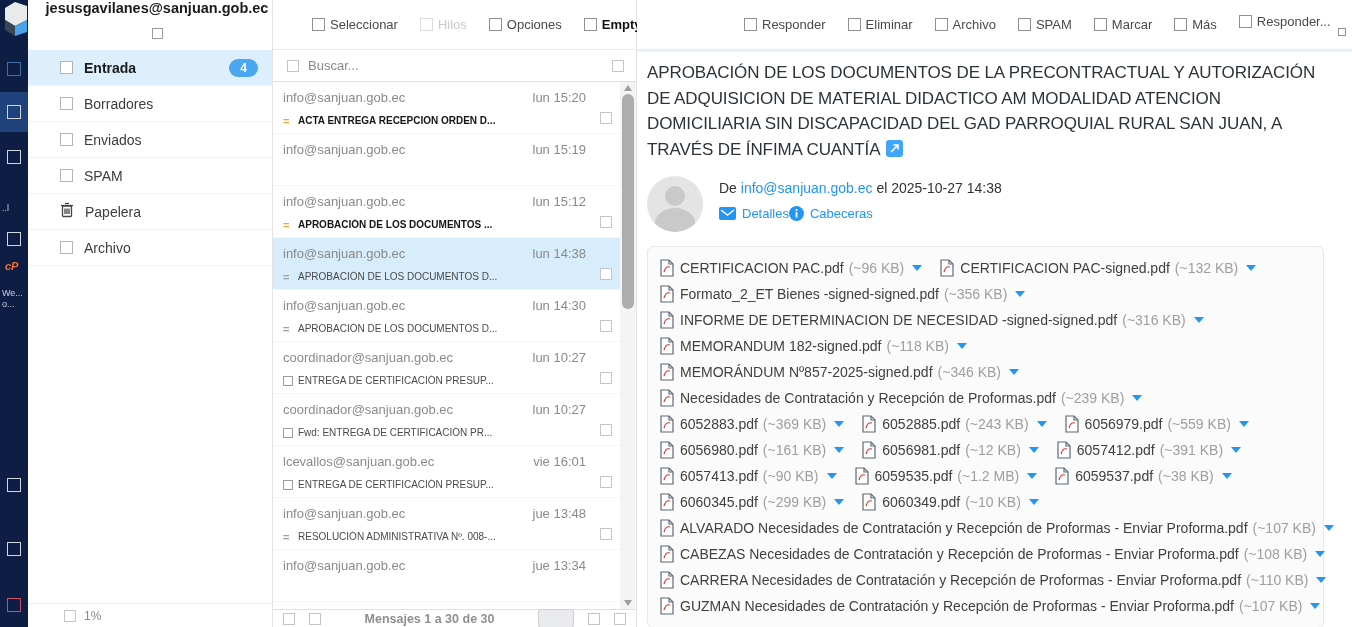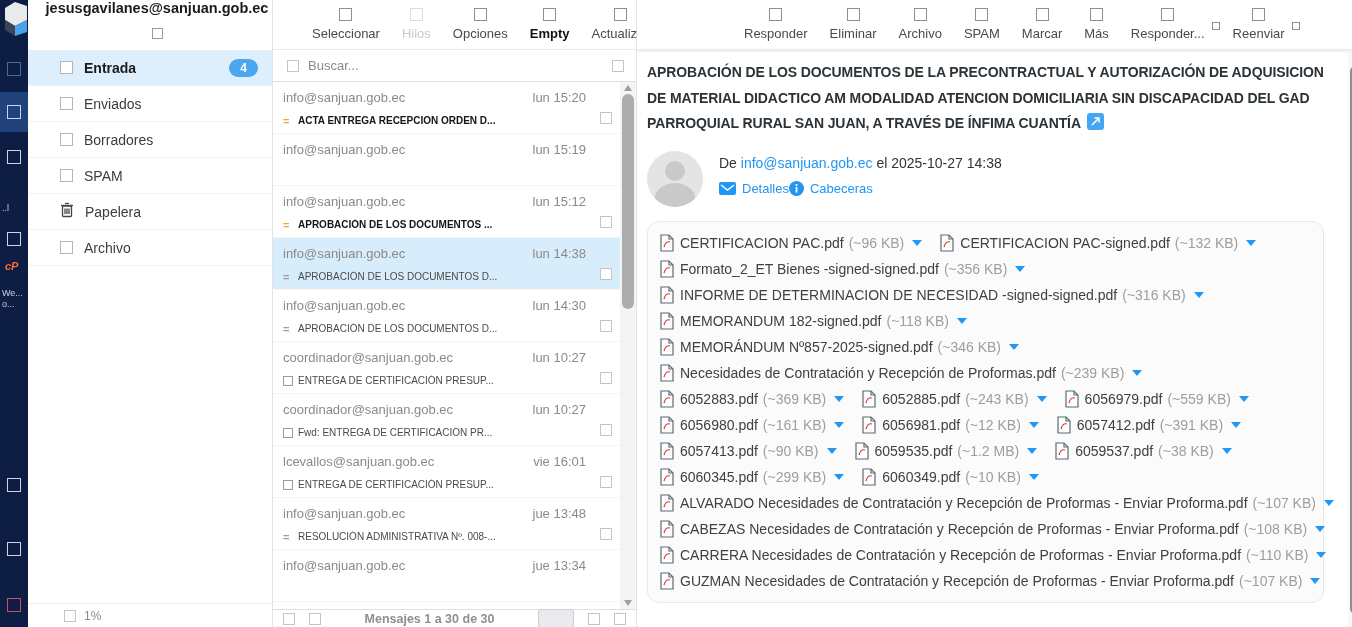--- a/index.html
+++ b/index.html
@@ -30,21 +30,21 @@
   .folder-row.is-selected .folder-label { font-weight:bold; color:#1a1a1a; }
   .sq13 { width:13px; height:13px; border:1px solid #b5b5b5; background:#fff; flex:0 0 13px; }
   .folder-row .trash-icon { display:none; }
   .folder-row.icon-trash .trash-icon { display:block; }
   .badge { margin-left:auto; margin-right:14px; background:#4aa6ee; color:#fff; font-size:12px; font-weight:bold; padding:2px 11px; border-radius:10px; }
   .quota { height:24px; border-top:1px solid #eee; display:flex; align-items:center; gap:8px; padding-left:36px; color:#8a8a8a; font-size:12px; }
   .sq12 { width:12px; height:12px; border:1px solid #c4c4c4; background:#fff; flex:0 0 12px; }
 
   
   .toolbar { height:50px; display:flex; align-items:center; border-bottom:1px solid #eaeaea; background:#fff; }
-  .tbtn { display:flex; flex-direction:column; align-items:center; gap:5px; font-size:13px; color:#4a4a4a;
+  .tbtn { display:flex; flex-direction:row; align-items:center; gap:5px; font-size:13px; color:#4a4a4a;
     background:none; border:none; padding:0 11px; font-family:inherit; cursor:pointer; white-space:nowrap; }
   .tbtn .sq13 { border-color:#8f8f8f; }
   .tbtn.state-disabled { color:#c9c9c9; }
   .tbtn.state-disabled .sq13 { border-color:#dcdcdc; }
   .tbtn.state-bold { font-weight:bold; color:#111; }
   .caret-sq { width:8px; height:8px; border:1px solid #8f8f8f; margin:14px 2px 0 -4px; display:none; }
   .tbtn-wrap { display:flex; align-items:flex-start; }
   .tbtn-wrap.has-caret .caret-sq { display:block; }
 
   
@@ -72,32 +72,32 @@
   .arrow-up { position:absolute; top:3px; left:4px; width:0; height:0; border-left:4px solid transparent; border-right:4px solid transparent; border-bottom:6px solid #9e9e9e; }
   .arrow-dn { position:absolute; bottom:3px; left:4px; width:0; height:0; border-left:4px solid transparent; border-right:4px solid transparent; border-top:6px solid #9e9e9e; }
   .listfoot { height:18px; border-top:1px solid #e0e0e0; display:flex; align-items:center; padding:0 10px; gap:14px; }
   .listfoot .count { flex:1; text-align:center; color:#8f8f8f; font-size:12.5px; font-weight:bold; }
   .pagebox { width:36px; height:19px; background:#e8eaed; border:1px solid #cfcfcf; border-radius:3px; cursor:pointer; }
 
   
   .mailcol { flex:1; display:flex; flex-direction:column; background:#fff; position:relative; }
   .mail-toolbar { padding-left:96px; box-shadow:0 2px 0 #e9f3fc; }
   .mail-body { flex:1; position:relative; padding:10px 26px 0 10px; overflow:hidden; }
-  .subject-line { width:690px; font-size:14px; line-height:25.5px; font-weight:bold; color:#2b3338; letter-spacing:-0.1px; }
+  .subject-line { width:690px; font-size:17px; line-height:25.5px; font-weight:normal; color:#2b3338; letter-spacing:-0.1px; }
   .extlink { display:inline-block; width:17px; height:17px; background:#42a5f5; border-radius:3px; vertical-align:-2px; margin-left:6px; position:relative; cursor:pointer; }
   .extlink svg { position:absolute; left:3px; top:3px; }
   .fromblock { display:flex; margin-top:14px; gap:16px; align-items:flex-start; }
   .avatar { width:56px; height:56px; border-radius:50%; background:#e4e4e4; position:relative; overflow:hidden; flex:0 0 56px; }
   .avatar .head { position:absolute; left:18px; top:10px; width:20px; height:20px; border-radius:50%; background:#c9c9c9; }
   .avatar .bodyshape { position:absolute; left:8px; top:32px; width:40px; height:30px; border-radius:50% 50% 0 0; background:#c9c9c9; }
   .fromline { font-size:14px; color:#333; margin-top:4px; }
   .fromline a { color:#2196f3; text-decoration:none; }
   .metalinks { display:flex; margin-top:10px; align-items:center; }
   .metalink { display:flex; gap:6px; align-items:center; color:#2196f3; font-size:13px; cursor:pointer; }
-  .attbox { margin-top:14px; width:677px; background:#fbfbfb; border:1px solid #e8e8e8; border-radius:12px; padding:8px 24px 8px 12px; }
+  .attbox { margin-top:14px; width:677px; background:#fbfbfb; border:1px solid #e8e8e8; border-radius:6px; padding:8px 24px 8px 12px; }
   .att-list { display:flex; flex-wrap:wrap; width:641px; }
   .att-wrap { display:contents; }
   .flex-break { flex-basis:100%; height:0; }
   .att-item { display:flex; align-items:center; margin:4px 18px 4px 0; font-size:14px; color:#404040; cursor:pointer; }
   .att-item svg { margin-right:6px; flex:0 0 14px; }
   .att-size { color:#9e9e9e; margin-left:5px; white-space:nowrap; }
   .att-name { white-space:nowrap; }
   .att-caret { margin-left:8px; width:0; height:0; border-left:5px solid transparent; border-right:5px solid transparent; border-top:6px solid #2196f3; cursor:pointer; }
   .mail-scroll { position:absolute; top:52px; right:0; bottom:0; width:15px; background:#f7f7f7; }
   .mail-scroll .thumb { position:absolute; left:2px; right:2px; top:14px; height:548px; border-radius:6px; background:#8f8f8f; }
@@ -139,27 +139,27 @@
 
     <div class="folder-row is-selected icon-square">
           <span class="sq13"></span>
 
           <span class="folder-label">Entrada</span>
           <span class="badge">4</span>
         </div>
         <div class="folder-row icon-square">
           <span class="sq13"></span>
 
-          <span class="folder-label">Enviados</span>
+          <span class="folder-label">Borradores</span>
 
         </div>
         <div class="folder-row icon-square">
           <span class="sq13"></span>
 
-          <span class="folder-label">Borradores</span>
+          <span class="folder-label">Enviados</span>
 
         </div>
         <div class="folder-row icon-square">
           <span class="sq13"></span>
 
           <span class="folder-label">SPAM</span>
 
         </div>
         <div class="folder-row icon-trash">
 

